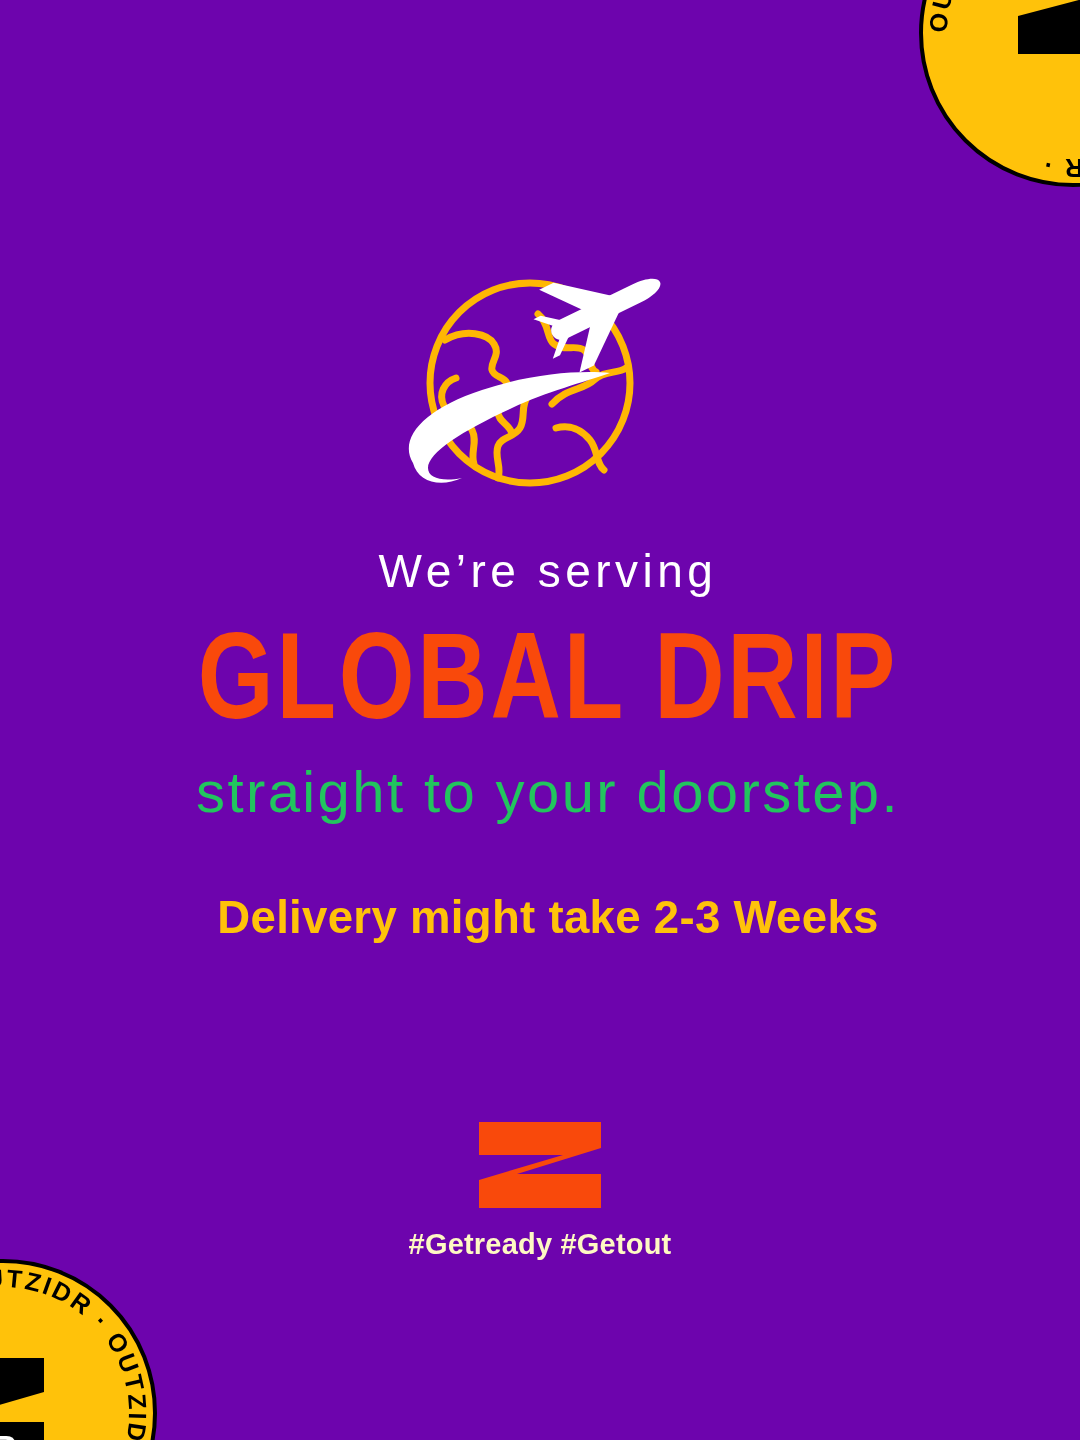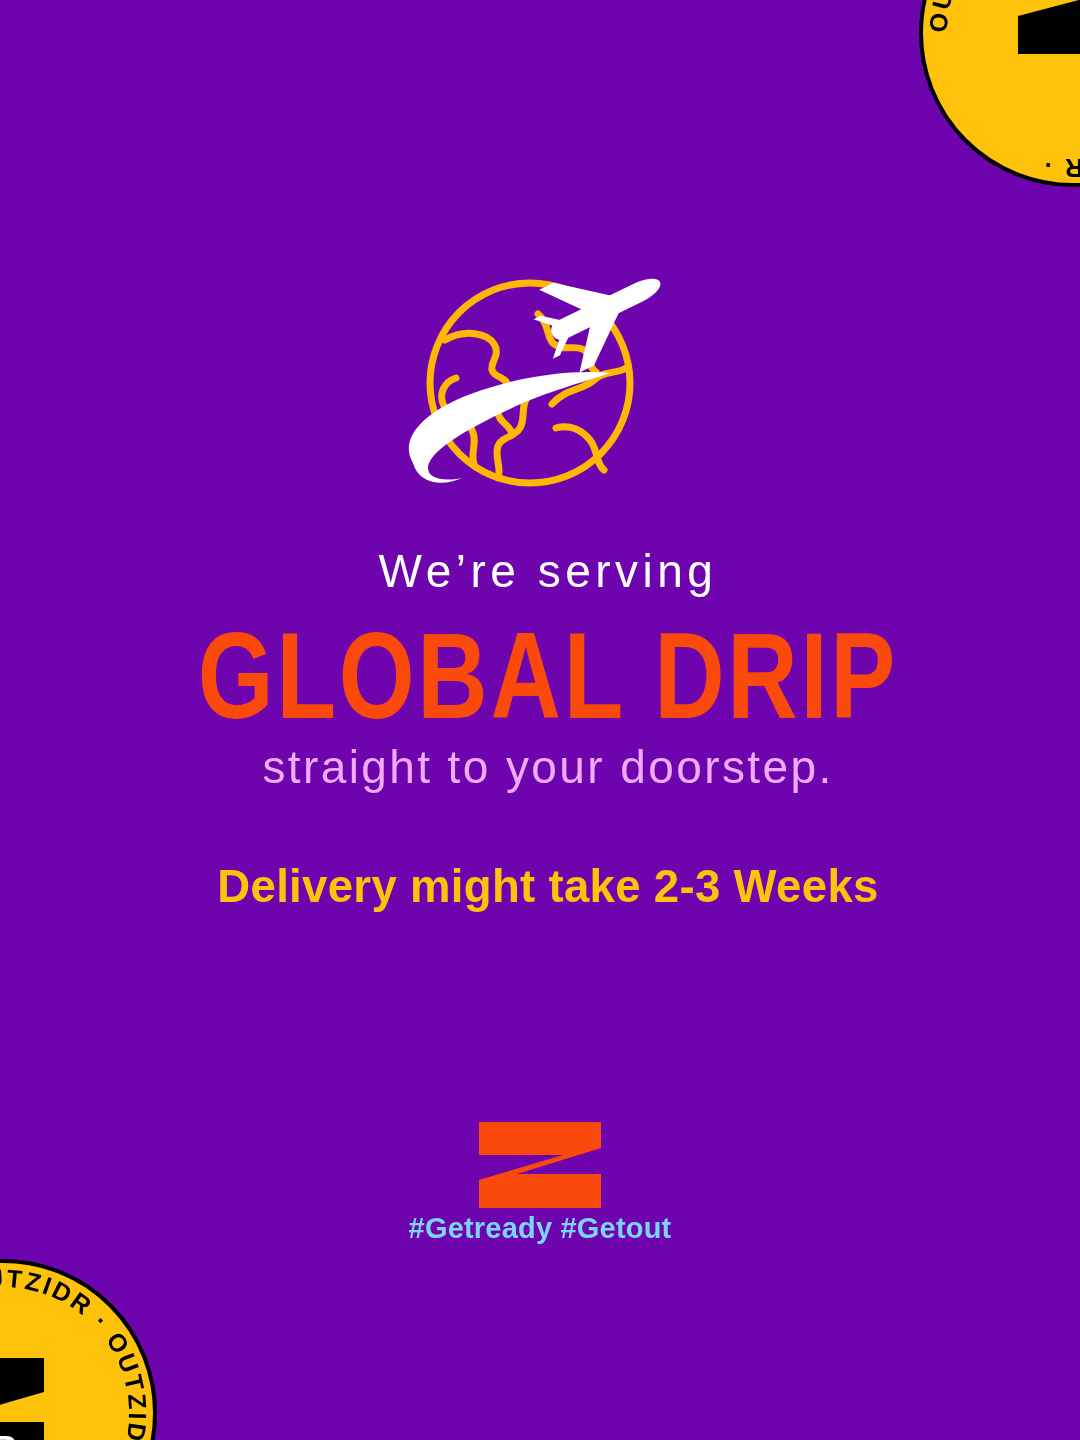--- a/index.html
+++ b/index.html
@@ -60,26 +60,26 @@
     font-size: 106px;
     font-weight: 700;
     letter-spacing: 3px;
     line-height: 1.0;
     margin-top: 20px;
     transform: scaleX(0.92) scaleY(1.16);
     transform-origin: center top;
   }
 
   .line-doorstep {
-    color: #f0abfc;
-    font-size: 46px;
+    color: #22c55e;
+    font-size: 58px;
     font-weight: 400;
     letter-spacing: 2.4px;
     line-height: 1.0;
-    margin-top: 24px;
+    margin-top: 43px;
   }
 
   .line-delivery {
     color: #FFC20A;
     font-size: 47px;
     font-weight: 700;
     letter-spacing: 0.3px;
     line-height: 1.0;
     margin-top: 72px;
     transform: scaleX(0.97);
@@ -105,25 +105,25 @@
     top: 1122px;
     text-align: center;
   }
   .z-logo {
     width: 122px;
     height: 86px;
     margin: 0 auto;
     display: block;
   }
   .tagline {
-    color: #7dd3fc;
+    color: #fef9c3;
     font-size: 29px;
     font-weight: 700;
     letter-spacing: 0.2px;
-    margin-top: 4px;
+    margin-top: 20px;
   }
 
   
   .badge {
     position: absolute;
     width: 310px;
     height: 310px;
   }
   .badge svg { display: block; width: 100%; height: 100%; }
 

